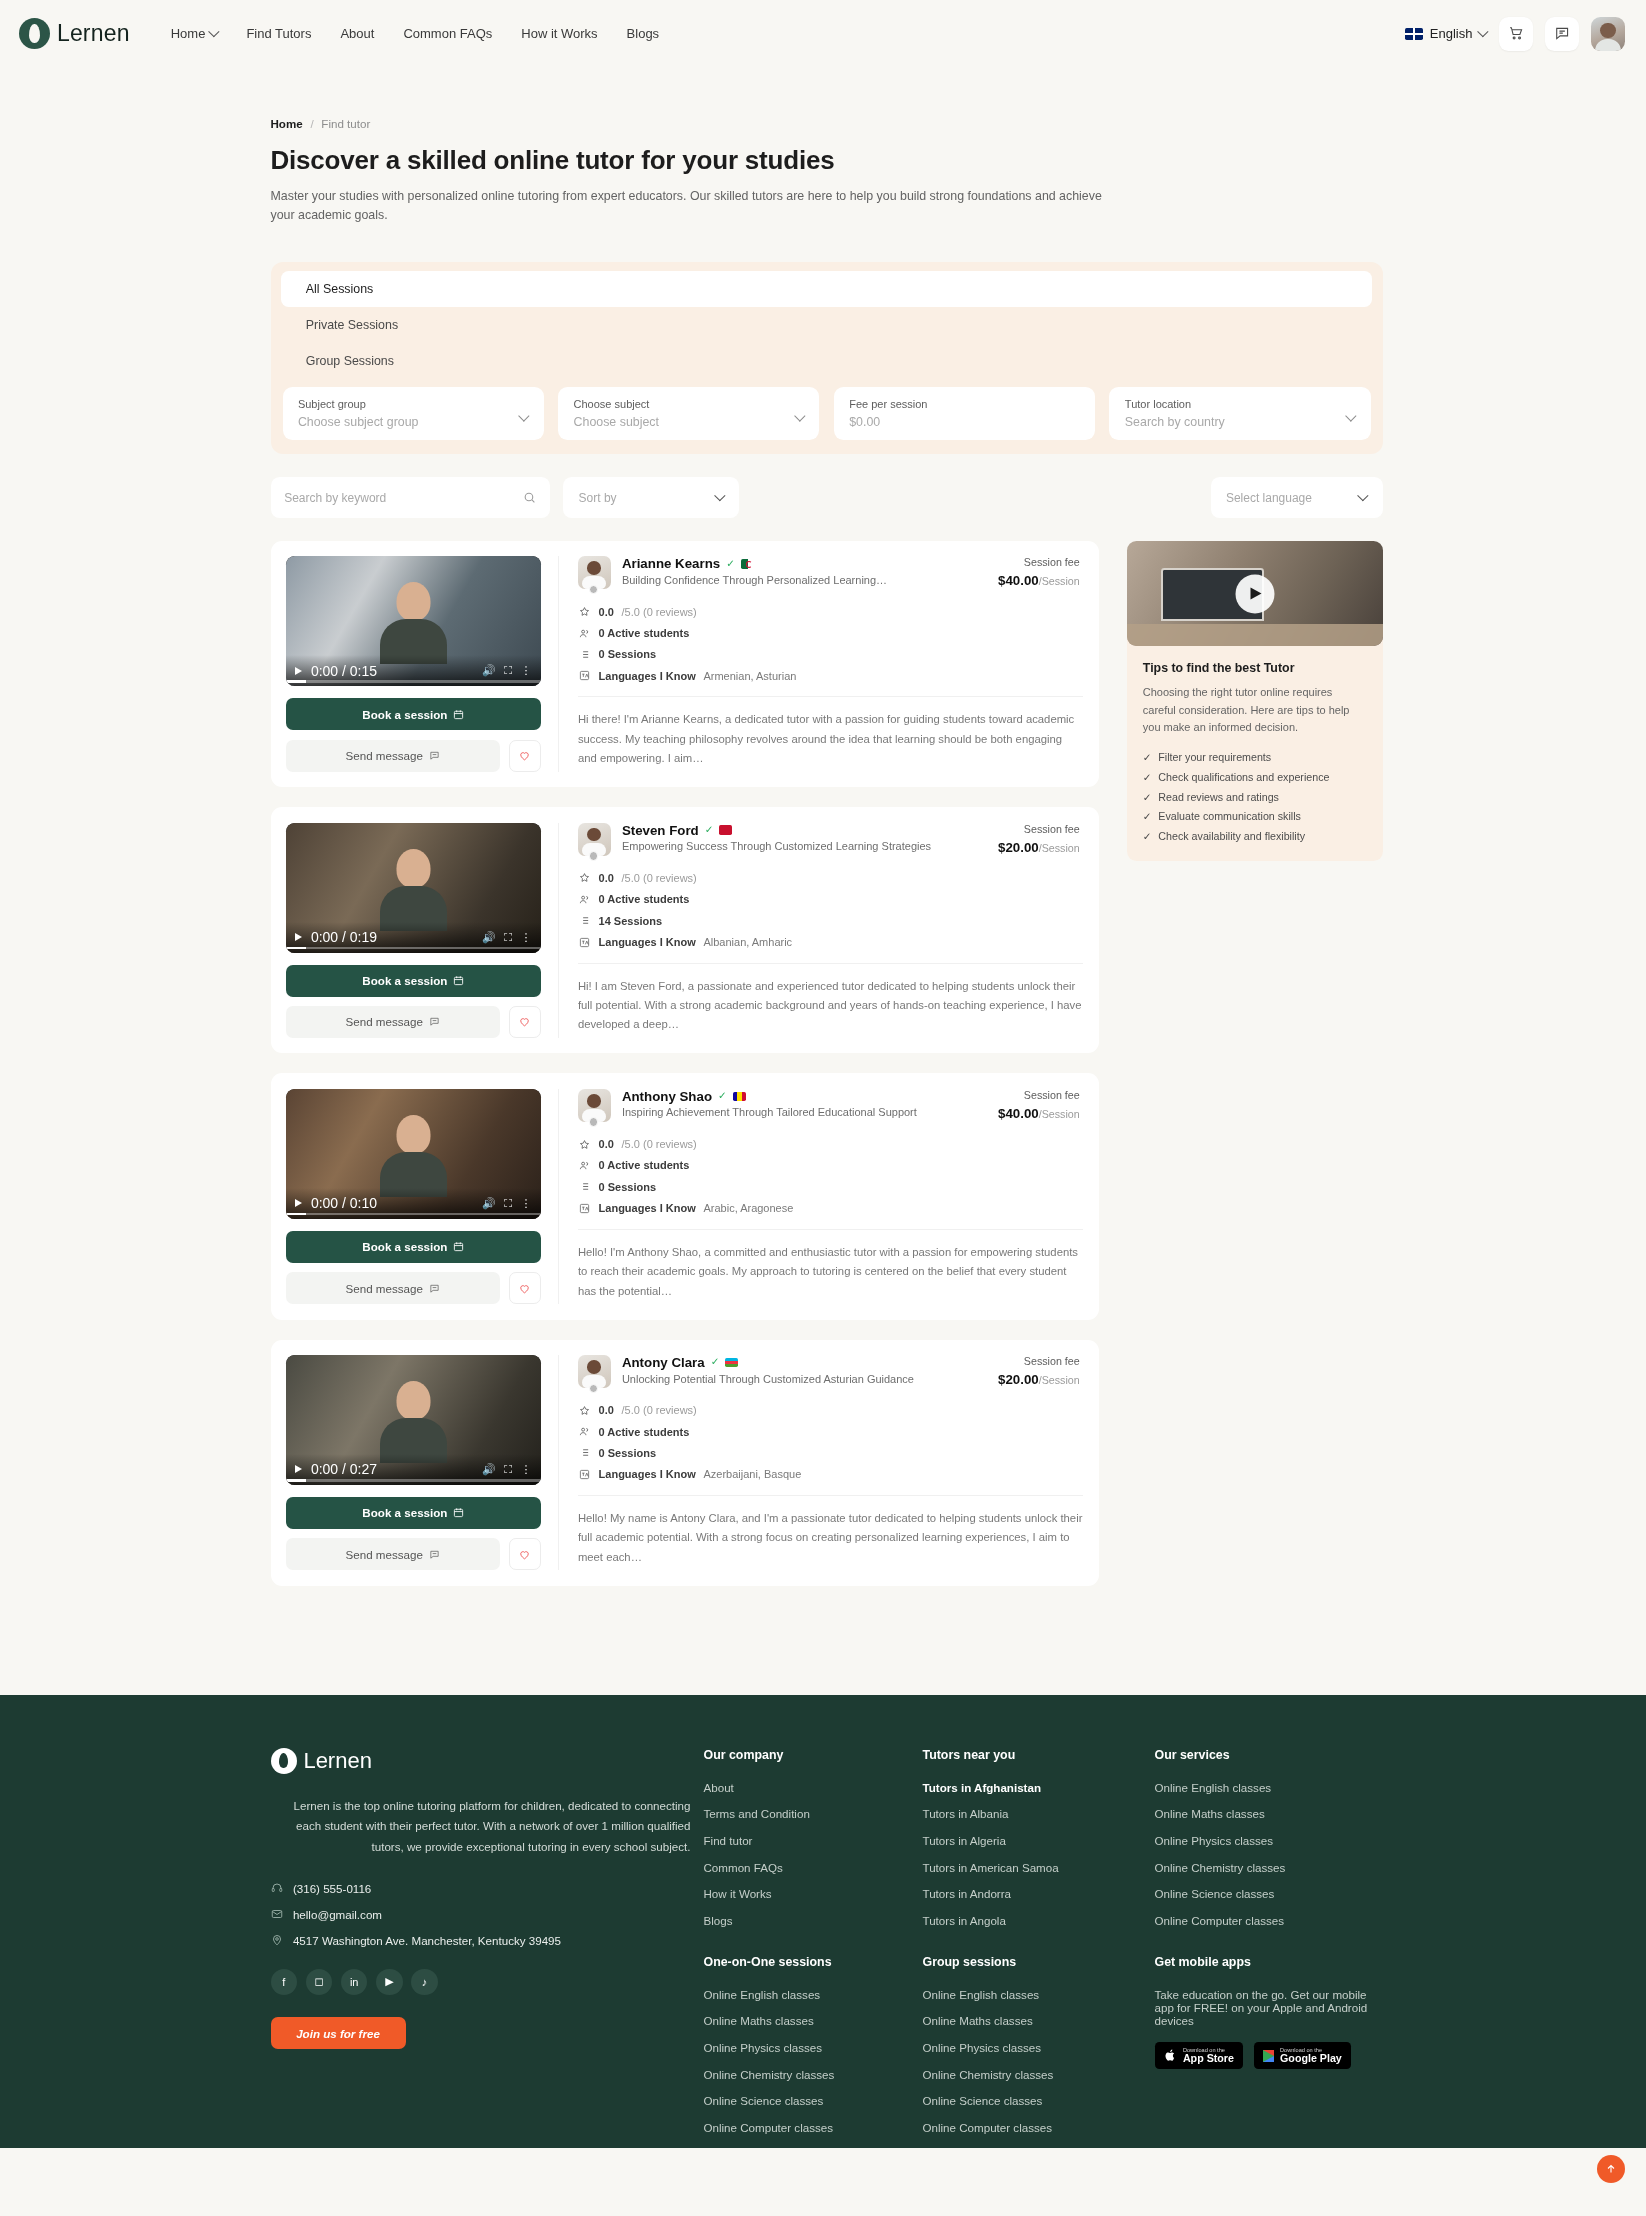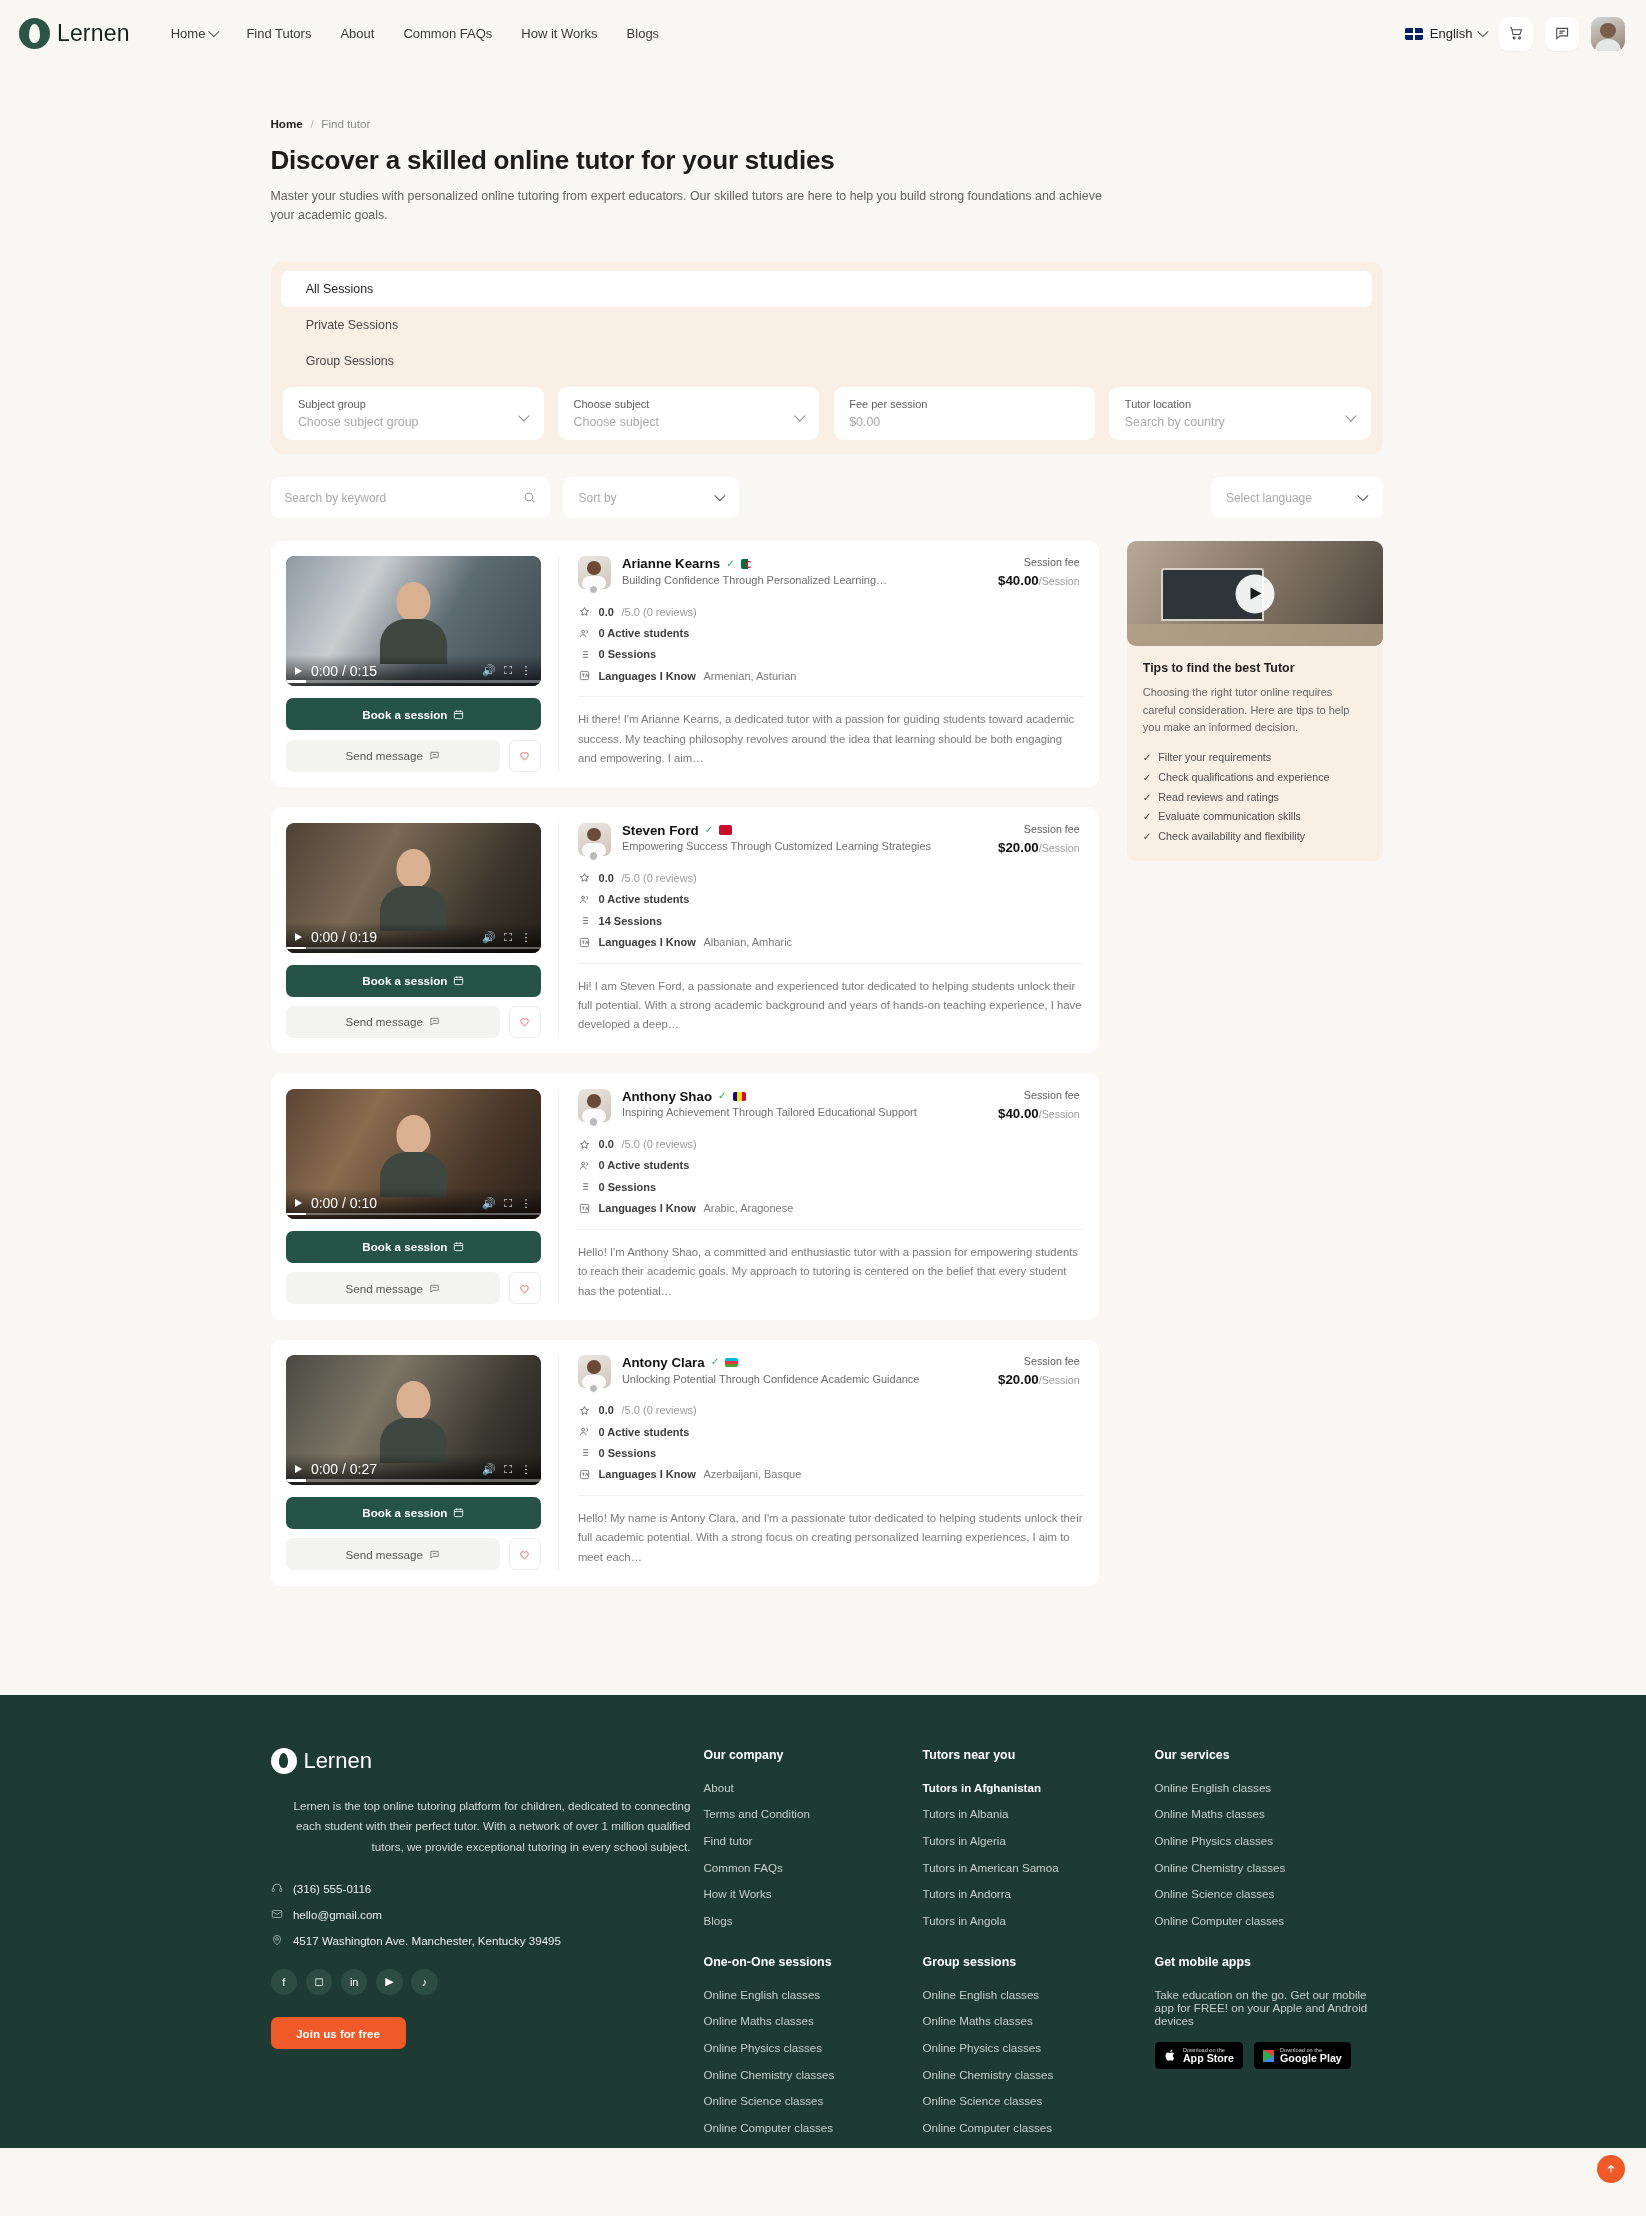--- a/index.html
+++ b/index.html
@@ -283,20 +283,21 @@
   .f-contact .ci { color: #9db3aa; font-size: 11px; width: 13px; display: flex; justify-content: center; }
   .socials { display: flex; gap: 8.6px; margin-top: 22px; }
   .soc {
     width: 26.6px; height: 26.6px; border-radius: 50%; background: #2d4d43;
     display: flex; align-items: center; justify-content: center; color: #fff; font-size: 11px; cursor: pointer;
   }
   .join-btn {
     margin-top: 22px; width: 135px; height: 32px; border-radius: 6.9px; background: #f05a28;
     color: #fff; font-size: 11.6px; font-weight: 700; display: flex; align-items: center; justify-content: center;
     cursor: pointer;
+    font-style: italic;
   }
   .f-cols { display: flex; gap: 0; flex: 1; }
   .f-col { width: 219px; }
   .f-col.wide { width: 232px; }
   .f-h { font-size: 12.4px; font-weight: 700; color: #fff; margin-bottom: 19px; }
   .f-link { font-size: 11.6px; color: #c5cfca; margin-bottom: 13.7px; cursor: pointer; display: block; }
   .f-link.strong { color: #fff; font-weight: 700; }
   .f-block2 { margin-top: 27.4px; }
   .apps { display: flex; gap: 10.3px; margin-top: 15.4px; }
   .appbtn {
@@ -814,21 +815,21 @@
           <span class="fa-head"></span>
                   <span class="fa-body"></span>
           <span class="dot"></span>
         </div>
         <div>
           <div class="tname-row">
             <span class="tname">Antony Clara</span>
             <span class="vbadge">✓</span>
             <span class="cflag f-az"></span>
           </div>
-          <div class="tagline">Unlocking Potential Through Confidence Academic Guidance</div>
+          <div class="tagline">Unlocking Potential Through Customized Asturian Guidance</div>
         </div>
       </div>
 
       <div class="fee">
         <div class="fee-label">Session fee</div>
         <div class="fee-amt"><span style="font-size:13.3px;font-weight:700;color:#111">$20.00</span><span>/Session</span></div>
       </div>
 
       <div class="meta">
         <div class="meta-row">

